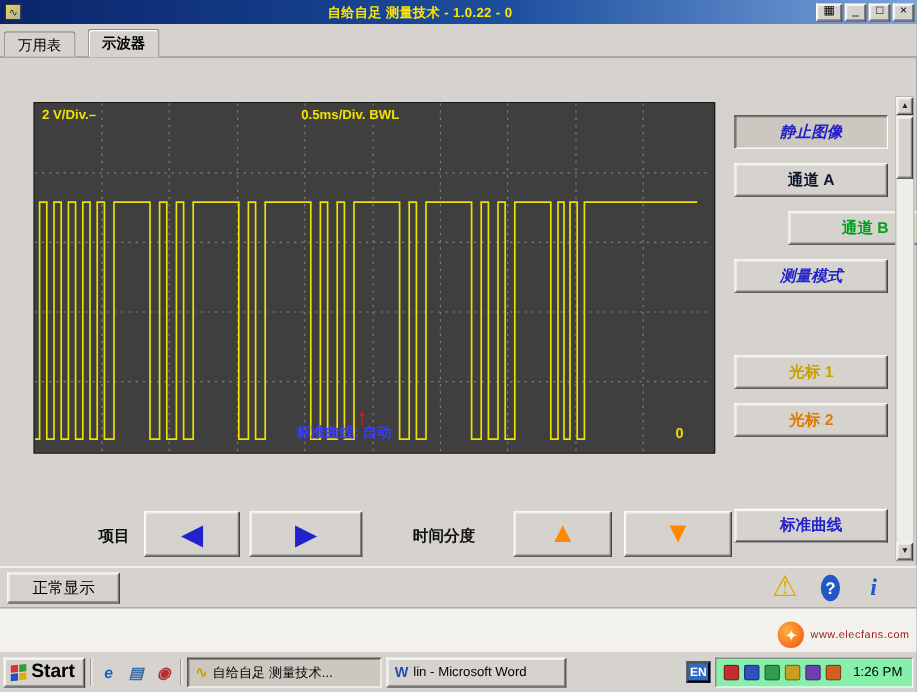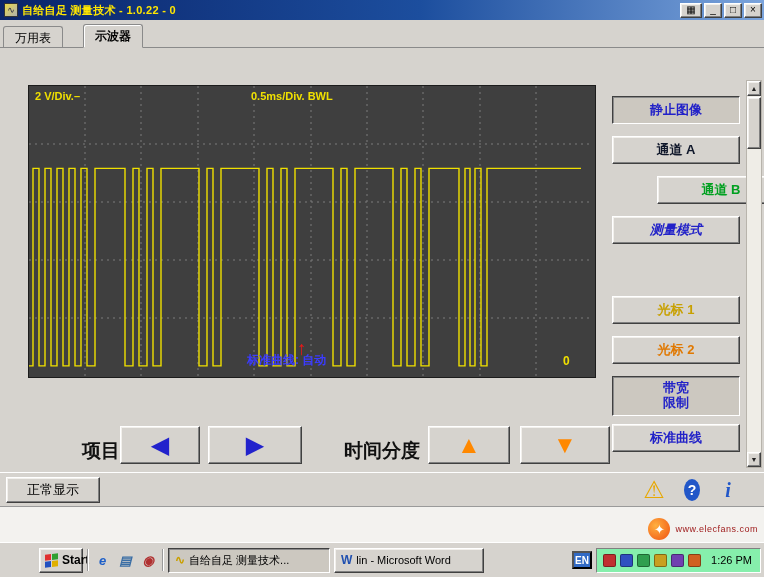--- a/index.html
+++ b/index.html
@@ -14,50 +14,50 @@
            border-right:1px solid #fff;border-bottom:1px solid #fff;
            box-shadow:inset 1px 1px 0 #8a8a8a;}
 
   
   .titlebar{position:absolute;left:0;top:0;width:764px;height:20px;
             background:linear-gradient(90deg,#0a246a 0%,#1c4e9e 55%,#7ba4dc 100%);
             display:flex;align-items:center;padding:0 2px;color:#ffe600;}
   .app-icon{width:14px;height:14px;margin:0 4px 0 2px;background:linear-gradient(135deg,#e8d84a,#b0b0b0);
             border:1px solid #333;display:inline-flex;align-items:center;justify-content:center;
             font-size:9px;color:#224;}
-  .title-text{font-size:11px;font-weight:bold;letter-spacing:.3px;flex:1;white-space:nowrap;overflow:hidden;}
+  .title-text{font-size:11px;font-weight:bold;letter-spacing:.3px;flex:1;white-space:nowrap;overflow:hidden;text-align:center;}
   .winbtn{width:18px;height:15px;margin-left:2px;font-size:10px;line-height:12px;text-align:center;
           color:#000;padding:0;cursor:default;}
   .winbtn.wide{width:22px;}
 
   
   .tabstrip{position:absolute;left:0;top:20px;width:764px;height:28px;background:#d6d3ce;
             border-bottom:1px solid #8a8a8a;display:flex;align-items:flex-end;padding-left:3px;}
   .tab{height:21px;padding:3px 11px 0 11px;font-size:12px;color:#000;background:#d6d3ce;
        border:1px solid #8a8a8a;border-bottom:none;border-top-left-radius:3px;border-top-right-radius:3px;
-       margin-right:20px;}
+       margin-right:10px;}
   .tab.active{height:24px;margin-bottom:-1px;border-bottom:1px solid #d6d3ce;
               box-shadow:inset 1px 1px 0 #fff;font-weight:bold;}
 
   
   .scope{position:absolute;left:28px;top:85px;width:568px;height:293px;background:#3f3f3f;
          border:1px solid #1c1c1c;}
   .scope svg{position:absolute;left:0;top:0;}
   .scope-label{position:absolute;font-size:11px;font-weight:bold;color:#f0e000;white-space:nowrap;}
   .mode-label{position:absolute;left:218px;top:266px;font-size:12px;font-weight:bold;color:#3b3bff;white-space:nowrap;}
   .trig-arrow{position:absolute;left:268px;top:252px;font-size:19px;font-weight:bold;color:#e81818;}
   .zero-marker{position:absolute;left:534px;top:268px;font-size:12px;font-weight:bold;color:#f0e000;}
 
   
   .side-btn{position:absolute;left:612px;width:128px;height:28px;display:flex;align-items:center;
             justify-content:center;font-size:13px;font-weight:bold;white-space:pre-line;text-align:center;
             line-height:1.15;cursor:default;}
 
   
-  .ctl-label{position:absolute;font-size:19px;font-weight:bold;color:#101010;}
+  .ctl-label{position:absolute;font-size:13px;font-weight:bold;color:#101010;}
   .arrow-btn{position:absolute;top:426px;height:38px;display:flex;align-items:center;justify-content:center;
              font-size:24px;cursor:default;}
 
   
   .vscroll{position:absolute;left:746px;top:80px;width:16px;height:388px;
            background:#efede7;border:1px solid #b8b4ac;}
   .scroll-btn{position:absolute;left:0;width:14px;height:15px;font-size:7px;display:flex;
               align-items:center;justify-content:center;color:#222;}
   .scroll-thumb{position:absolute;left:0;top:16px;width:14px;height:52px;}
 
@@ -72,22 +72,22 @@
   .help-circle{width:22px;height:22px;border-radius:50%;background:#2257c8;color:#fff;font-weight:bold;
                font-size:14px;display:flex;align-items:center;justify-content:center;}
   .info-glyph{font-size:20px;color:#2257c8;font-style:italic;font-weight:bold;font-family:"Liberation Serif",serif;}
 
   .gapstrip{position:absolute;left:0;top:506px;width:764px;height:36px;background:#f3f2ef;
             border-top:1px solid #9a9a9a;}
 
   
   .taskbar{position:absolute;left:0;top:542px;width:764px;height:35px;background:#d6d3ce;
            border-top:1px solid #fff;display:flex;align-items:center;padding:0 3px;gap:4px;}
-  .start-btn{width:44px;height:25px;display:flex;align-items:center;gap:4px;padding:0 5px;
-             font-size:12px;font-weight:bold;color:#000;cursor:default;margin-left:36px;}
+  .start-btn{width:68px;height:25px;display:flex;align-items:center;gap:4px;padding:0 5px;
+             font-size:16px;font-weight:bold;color:#000;cursor:default;}
   .winflag{display:grid;grid-template-columns:6px 6px;grid-template-rows:6px 6px;gap:1px;transform:skewY(-6deg);}
   .winflag span{display:block;}
   .tb-sep{width:2px;height:22px;border-left:1px solid #9a9a9a;border-right:1px solid #fff;}
   .ql-icon{width:19px;height:19px;display:flex;align-items:center;justify-content:center;
            font-size:13px;font-weight:bold;font-style:italic;cursor:default;background:none;border:none;}
   .task-btn{height:25px;display:flex;align-items:center;gap:4px;padding:0 6px;font-size:11px;
             color:#000;white-space:nowrap;overflow:hidden;cursor:default;}
   .task-glyph{font-size:12px;font-weight:bold;font-style:normal;}
   .lang-box{width:20px;height:18px;background:#316ac5;color:#fff;font-size:10px;font-weight:bold;
             display:flex;align-items:center;justify-content:center;cursor:default;}
@@ -141,28 +141,26 @@
         <line x1="0" y1="232" x2="564" y2="232" stroke="#7d7d7d" stroke-width="1" stroke-dasharray="2,4"></line>
         <path d="M0 279.9 L4 279.9 L4 82.4 L10 82.4 L10 279.9 L16 279.9 L16 82.4 L22 82.4 L22 279.9 L28 279.9 L28 82.4 L34 82.4 L34 279.9 L40 279.9 L40 82.4 L46 82.4 L46 279.9 L52 279.9 L52 82.4 L58 82.4 L58 279.9 L66 279.9 L66 82.4 L96 82.4 L96 279.9 L104 279.9 L104 82.4 L110 82.4 L110 279.9 L118 279.9 L118 82.4 L124 82.4 L124 279.9 L132 279.9 L132 82.4 L170 82.4 L170 279.9 L178 279.9 L178 82.4 L184 82.4 L184 279.9 L192 279.9 L192 82.4 L230 82.4 L230 279.9 L238 279.9 L238 82.4 L244 82.4 L244 279.9 L252 279.9 L252 82.4 L258 82.4 L258 279.9 L266 279.9 L266 82.4 L304 82.4 L304 279.9 L312 279.9 L312 82.4 L318 82.4 L318 279.9 L326 279.9 L326 82.4 L364 82.4 L364 279.9 L372 279.9 L372 82.4 L378 82.4 L378 279.9 L386 279.9 L386 82.4 L392 82.4 L392 279.9 L400 279.9 L400 82.4 L430 82.4 L430 279.9 L436 279.9 L436 82.4 L441 82.4 L441 279.9 L446 279.9 L446 82.4 L452 82.4 L452 279.9 L458 279.9 L458 82.4 L552 82.4" fill="none" stroke="#f0e000" stroke-width="1.4"></path>
       </svg>
     <span class="scope-label" style="left:6px;top:4px;">2 V/Div.–</span>
     <span class="scope-label" style="left:222px;top:4px;">0.5ms/Div. BWL</span>
     <span class="mode-label">标准曲线: 自动</span>
     <span class="trig-arrow">↑</span>
     <span class="zero-marker">0</span>
   </div>
 
-  <button class="side-btn pressed" style="top: 96px; color: rgb(34, 34, 200);">静止图像</button>
+  <button class="side-btn pressed" style="top: 96px; color: rgb(34, 34, 200); font-style: italic;">静止图像</button>
   <button class="side-btn raised" style="top: 136px; color: #0f172a;">通道 A</button>
   <button class="side-btn raised" style="top: 176px; color: rgb(0, 160, 32); margin-left: 45px;">通道 B</button>
   <button class="side-btn raised" style="top: 216px; color: rgb(34, 34, 200); font-style: italic;">测量模式</button>
   <button class="side-btn raised" style="top: 296px; color: rgb(200, 160, 0);">光标 1</button>
   <button class="side-btn raised" style="top: 336px; color: rgb(224, 120, 0);">光标 2</button>
-  <button class="side-btn pressed" style="top: 376px; height: 40px; color: rgb(34, 34, 200);">带宽
-限制</button>
   <button class="side-btn raised" style="top: 424px; color: rgb(34, 34, 200);">标准曲线</button>
 
   <span class="ctl-label" style="left:82px;top:438px;">项目</span>
   <button class="arrow-btn raised" style="left: 120px; width: 80px; color: rgb(34, 34, 204);">◀</button>
   <button class="arrow-btn raised" style="left: 208px; width: 94px; color: rgb(34, 34, 204);">▶</button>
   <span class="ctl-label" style="left:344px;top:438px;">时间分度</span>
   <button class="arrow-btn raised" style="left: 428px; width: 82px; color: rgb(255, 136, 0);">▲</button>
   <button class="arrow-btn raised" style="left: 520px; width: 90px; color: rgb(255, 136, 0);">▼</button>
 
   <div class="vscroll">

